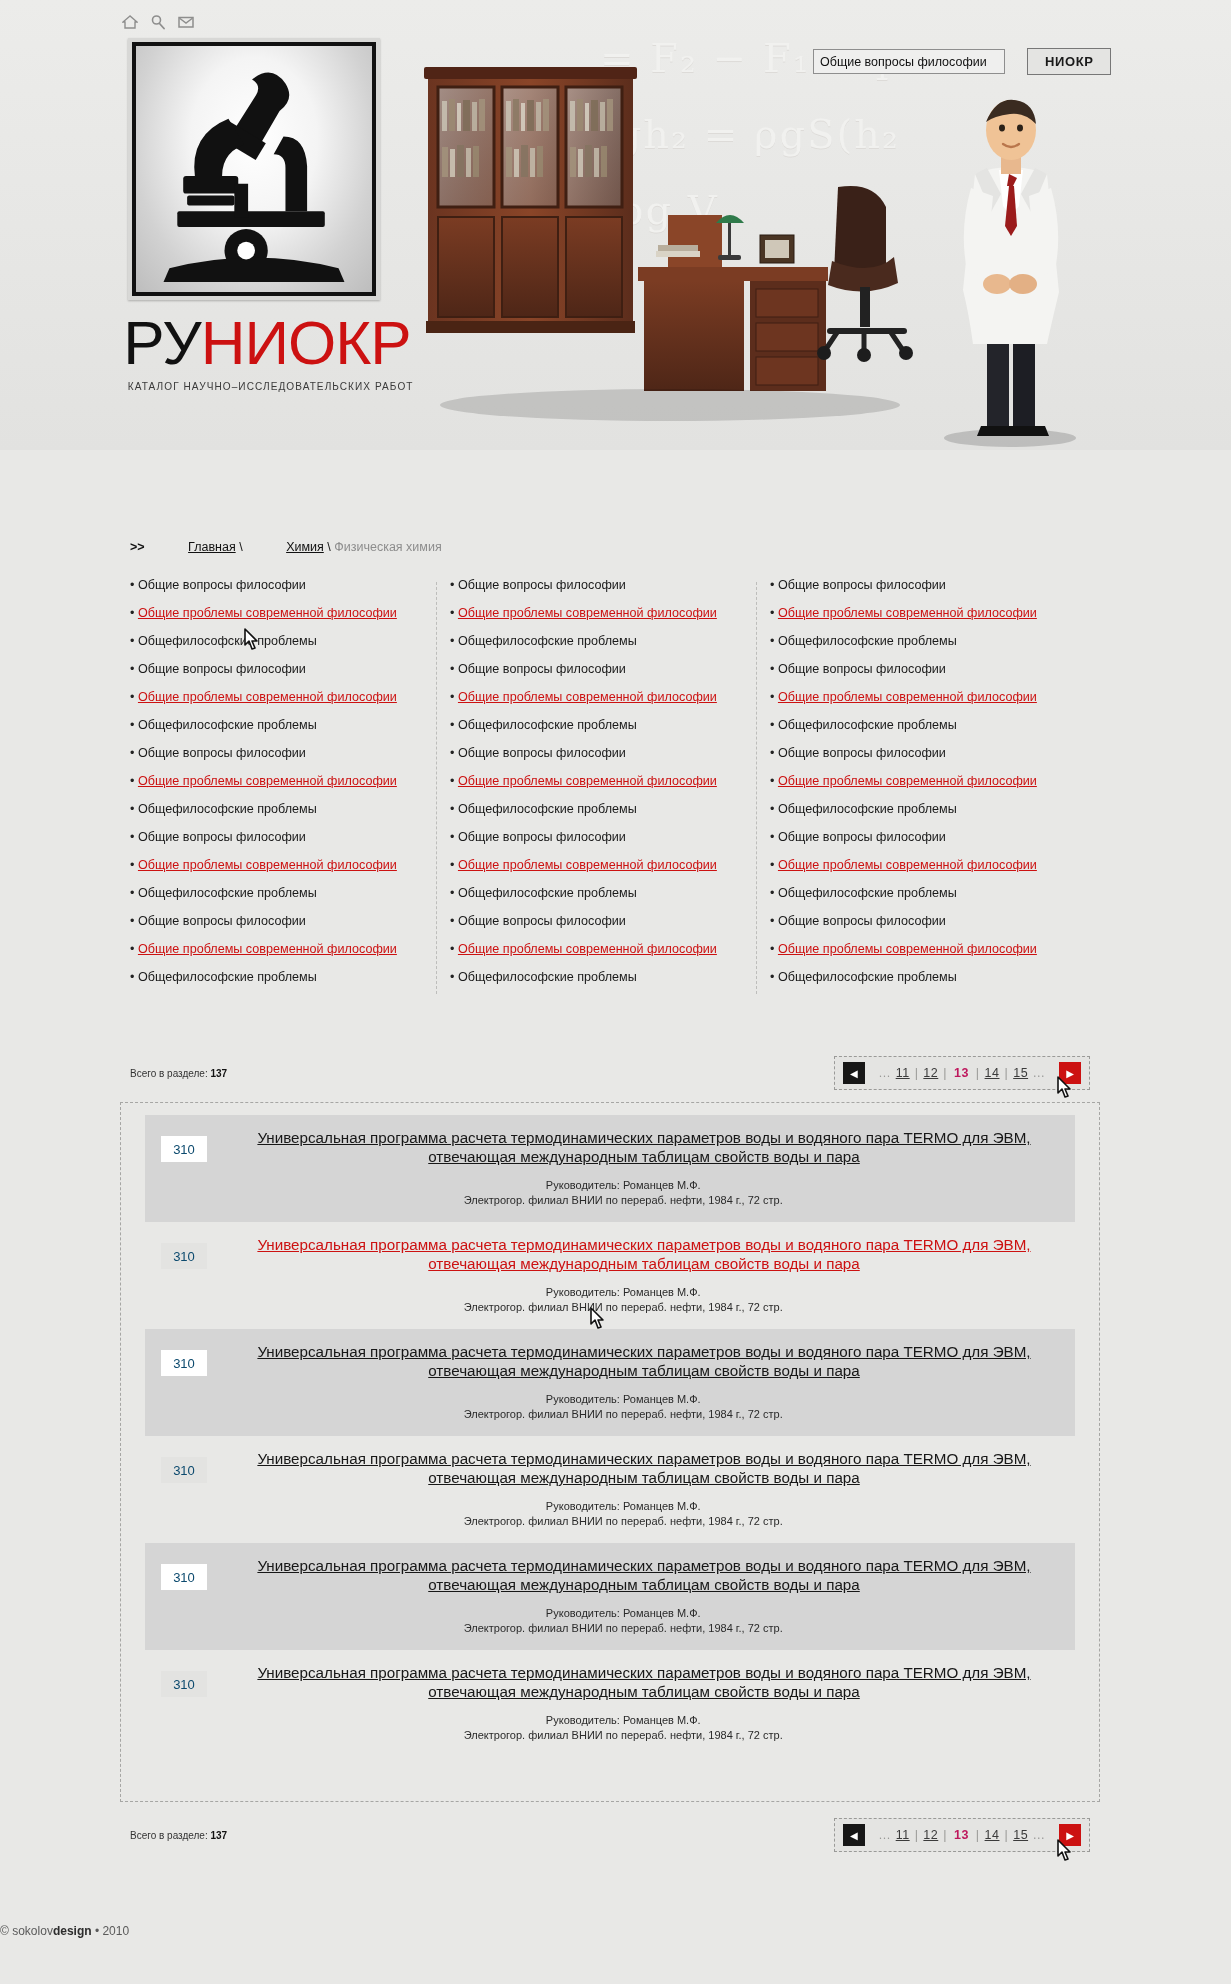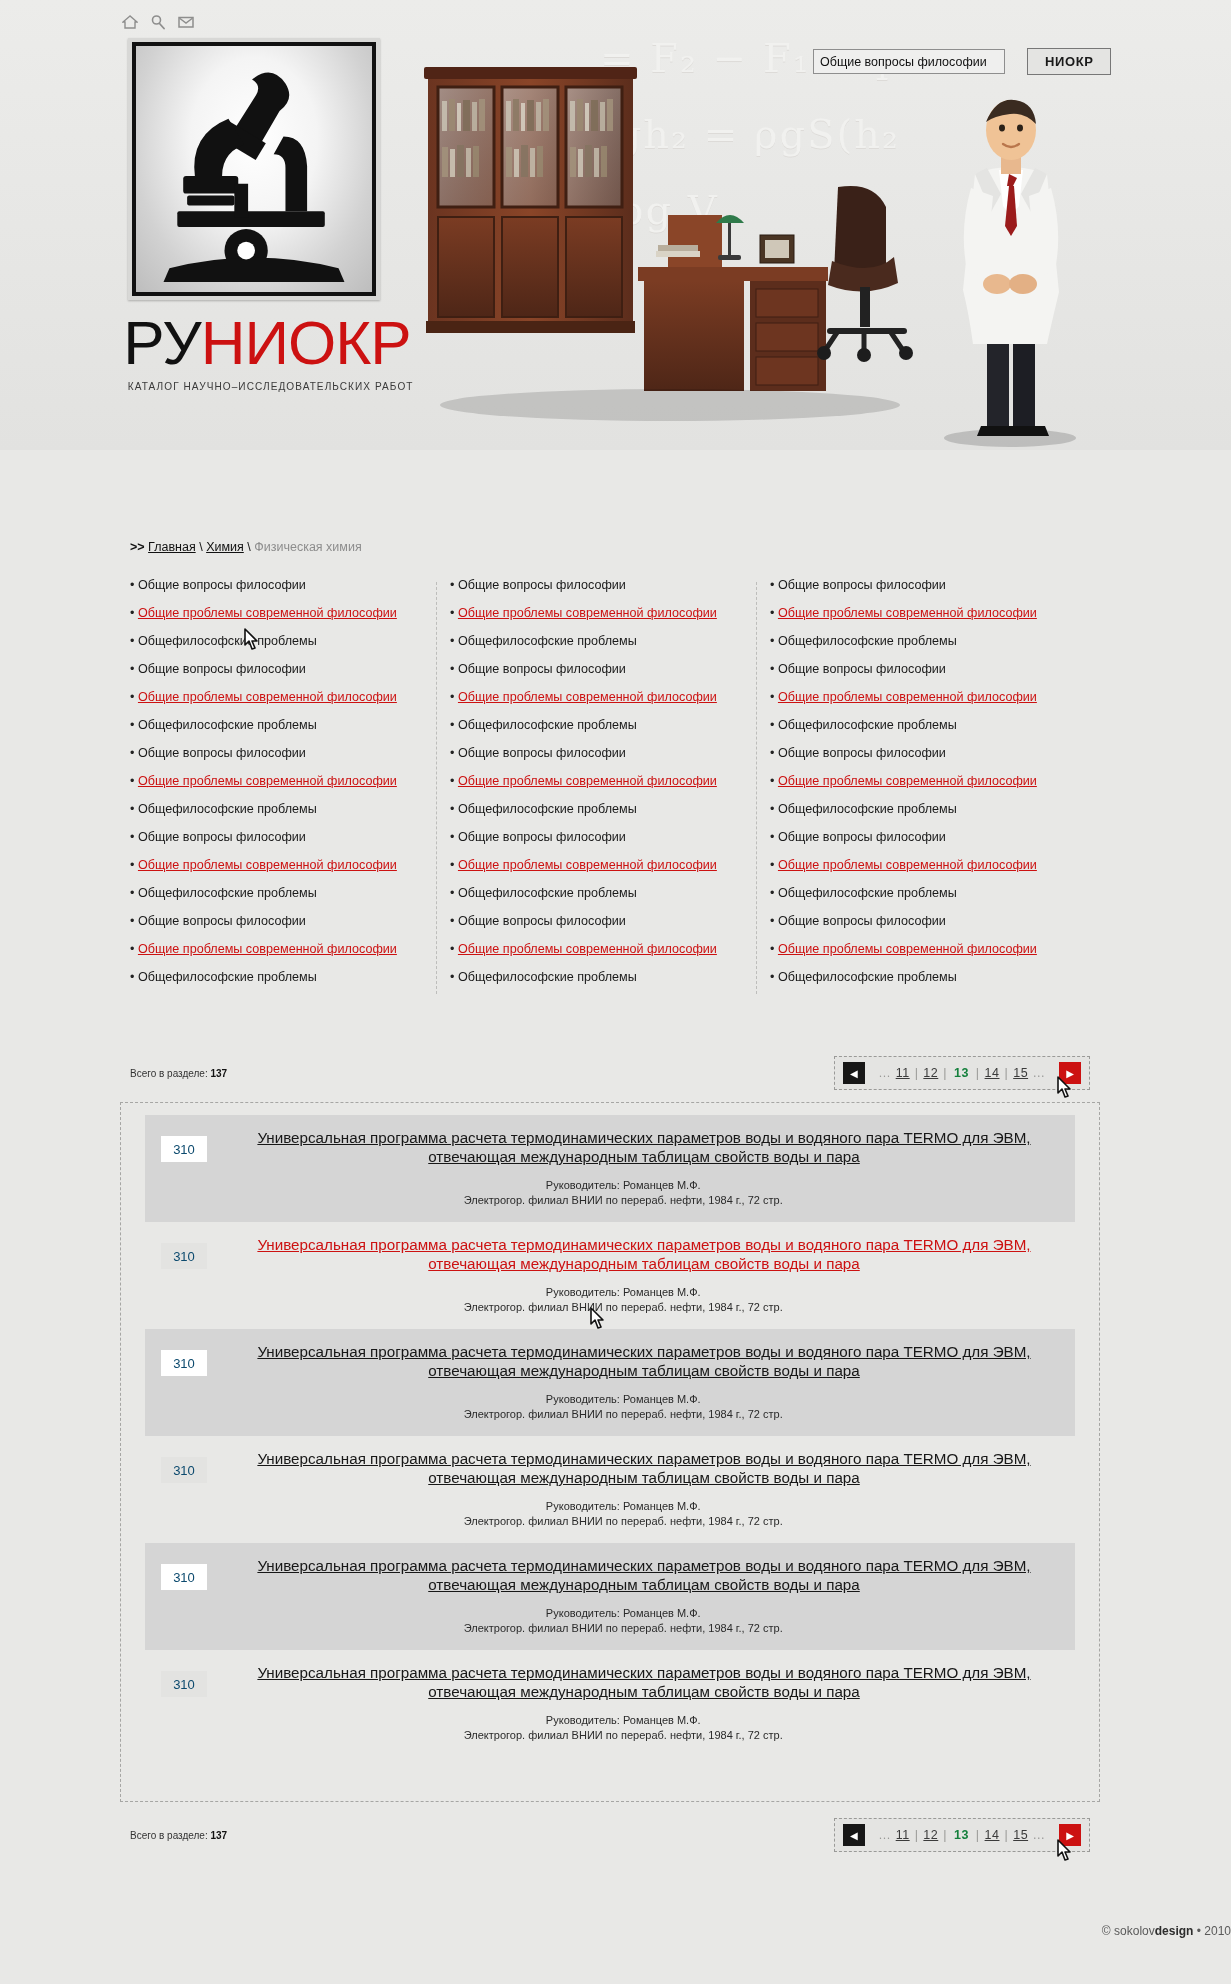--- a/index.html
+++ b/index.html
@@ -92,21 +92,21 @@
   .nav .shadows { position:absolute; left:122px; top:48px; width:990px; height:14px; display:flex; justify-content:space-between; }
   .nav .shadows i {
     display:block; width:160px; height:10px; border-radius:50%;
     background:radial-gradient(ellipse at 50% 0%, rgba(0,0,0,.34) 0%, rgba(0,0,0,0) 72%);
   }
   .cursor { position:absolute; width:22px; height:28px; pointer-events:none; z-index:40; }
 
   
   .crumbs { position:absolute; left:130px; top:540px; font-size:12.5px; color:#4a4a4a; }
   .crumbs .arrow { color:#111; font-weight:700; }
-  .crumbs a { color:#111; text-decoration:underline; }
+  .crumbs a { color:#111; text-decoration:underline;margin-left:40px; }
   .crumbs .sep { color:#111; }
   .crumbs .cur { color:#8d8d8d; }
 
   .cols {
     position:absolute; left:130px; top:578px; width:960px;
     display:flex; gap:0;
   }
   .col { width:320px; padding-right:26px; position:relative; }
   .col.sepr::after {
     content:""; position:absolute; right:13px; top:4px; bottom:4px; width:0;
@@ -126,21 +126,21 @@
     border:1px dashed #9a9a98; background:#e4e4e2; padding:5px 8px;
   }
   .pg-prev, .pg-next {
     width:22px; height:22px; display:flex; align-items:center; justify-content:center;
     color:#fff; font-size:10px; cursor:pointer;
   }
   .pg-prev { background:#171717; }
   .pg-next { background:#cc1111; }
   .pg-nums { font-size:12.5px; color:#6a6a6a; letter-spacing:.5px; white-space:nowrap; }
   .pg-nums a { color:#3b3b3b; text-decoration:underline; margin:0 1px; }
-  .pg-nums .cur { color:#15803d; font-weight:700; text-decoration:none; margin:0 3px; }
+  .pg-nums .cur { color:#be185d; font-weight:700; text-decoration:none; margin:0 3px; }
   .pg-nums .bar { color:#9a9a98; }
   .pg-nums .dots { color:#9a9a98; }
 
   .topbar { position:absolute; left:130px; top:1056px; width:960px; display:flex; justify-content:space-between; align-items:center; }
   .botbar { position:absolute; left:130px; top:1818px; width:960px; display:flex; justify-content:space-between; align-items:center; }
 
   .results {
     position:absolute; left:120px; top:1102px; width:980px; height:700px;
     border:1px dashed #a6a6a4; background:transparent; padding:12px 24px;
   }
@@ -154,21 +154,21 @@
   .row.shaded .badge { background:#fff; }
   .row.plain .badge { background:#e3e3e1; }
   .rbody { flex:1 1 auto;text-align:center; }
   .rtitle {
     font-size:15.2px; line-height:19px; text-decoration:underline;
     color:#171717; cursor:pointer; display:block; max-width:890px;
   }
   .row.hot .rtitle { color:#cc1111; }
   .rmeta { margin-top:11px; font-size:11.6px; line-height:15px; color:#2a2a2a; transform:scaleX(.95); transform-origin:left; }
 
-  .footer { position:absolute; left:0; top:1924px; width:1231px; text-align:right; font-size:12px; color:#5a5a5a; }
+  .footer { position:absolute; left:0; top:1924px; width:1231px; text-align:left; font-size:12px; color:#5a5a5a; }
   .footer b { color:#2d2d2d; }
   .foot-inner { display:inline-block; }
 </style>
 </head>
 <body>
 
 <div class="page">
 
   <div class="header">
 

